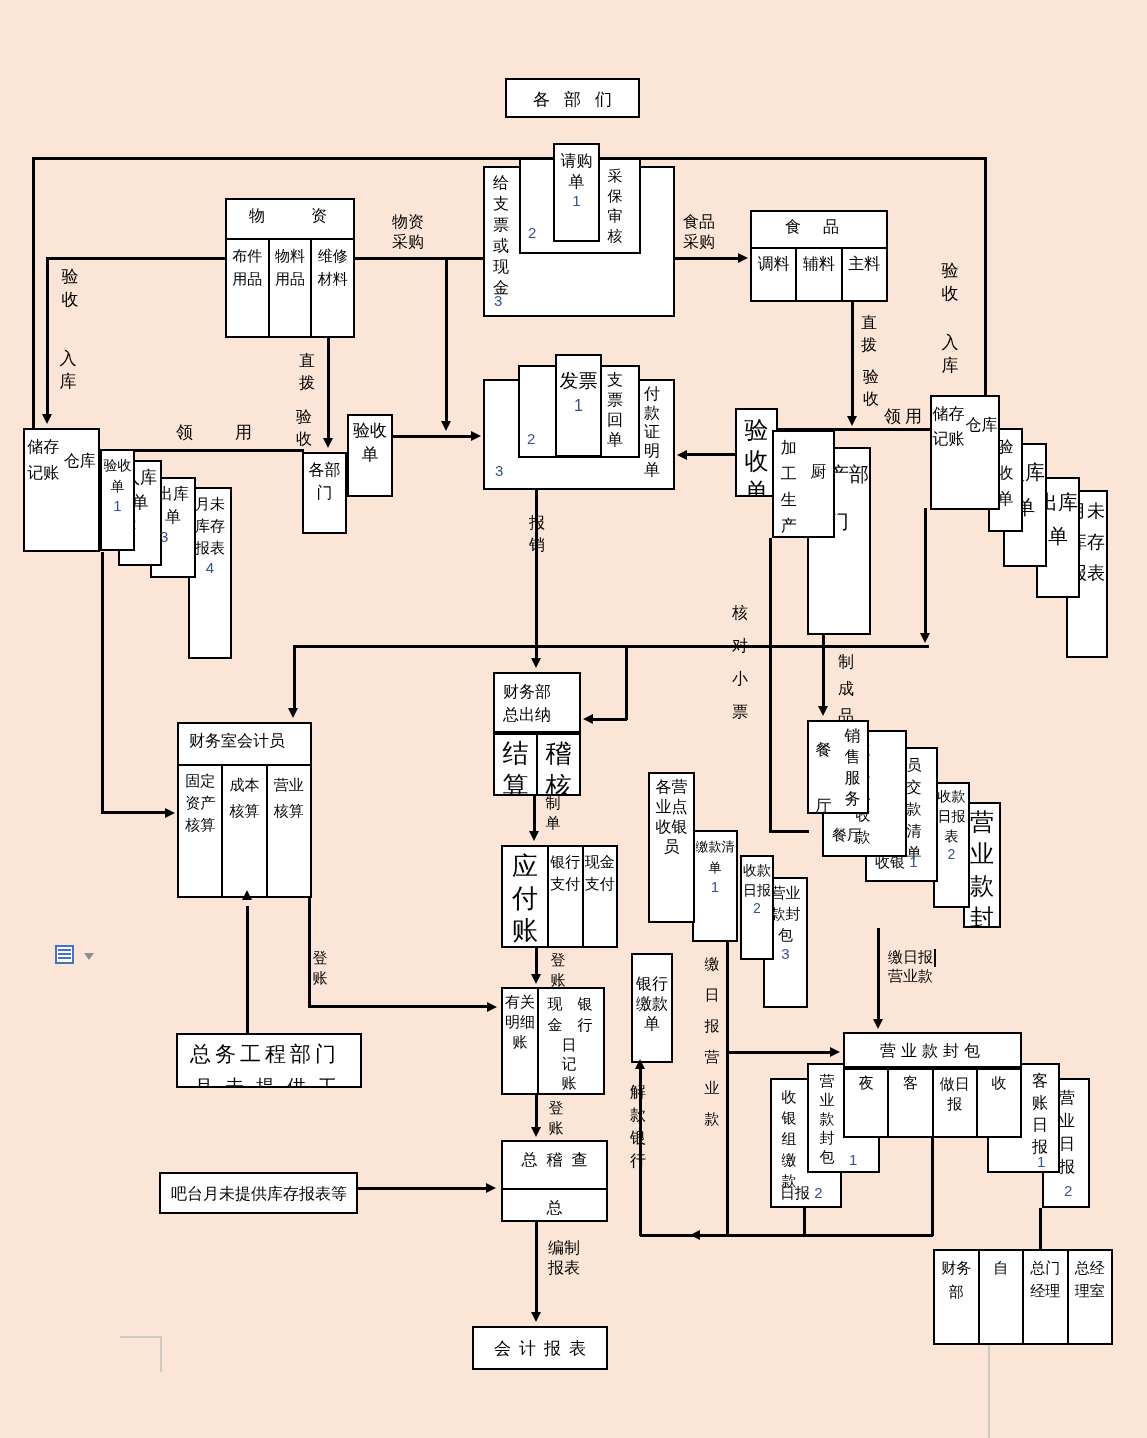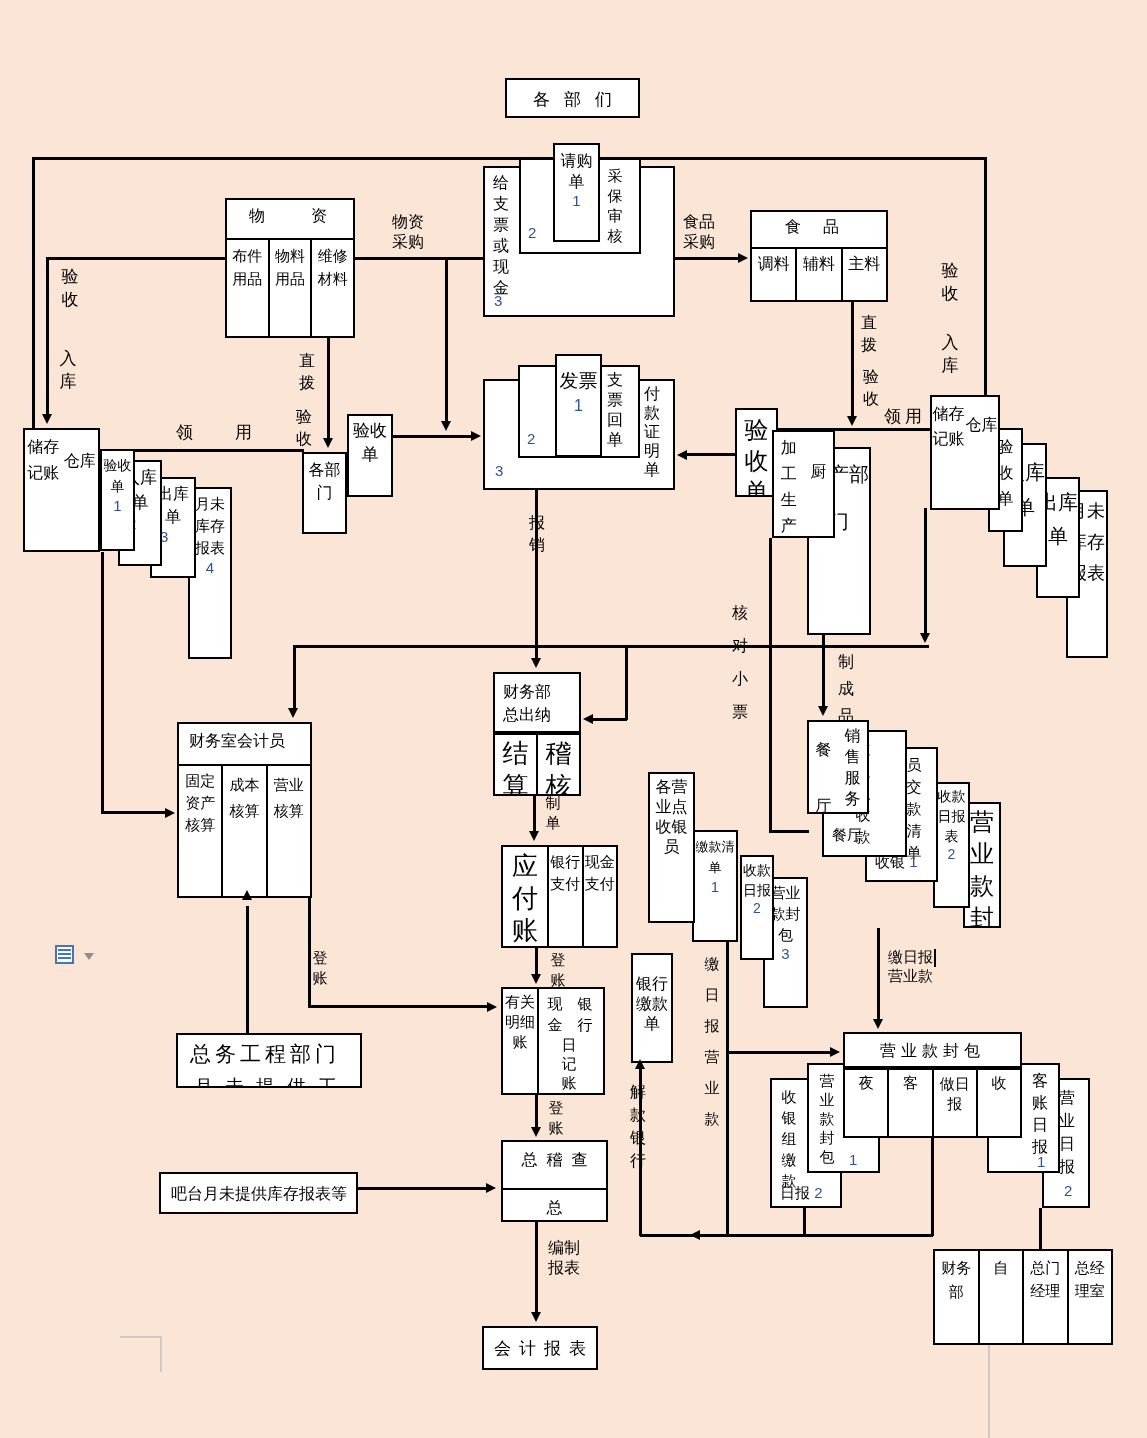--- a/index.html
+++ b/index.html
@@ -251,21 +251,21 @@
       <div class="cell" style="font-size:15px;line-height:22px;padding-top:4px">银行支付</div>
       <div class="cell" style="font-size:15px;line-height:22px;padding-top:4px">现金支付</div>
     </div>
   </div>
 
   <div class="b" style="left:501px;top:1140px;width:107px;height:82px">
     <div style="height:38px;border-bottom:2px solid #000;text-align:center;font-size:16px;padding-top:8px;letter-spacing:9px;padding-left:9px">总稽查</div>
     <div style="text-align:center;font-size:16px;padding-top:8px;letter-spacing:34px;padding-left:34px">总账</div>
   </div>
 
-  <div class="b" style="left:482px;top:1326px;width:116px;height:44px">
+  <div class="b" style="left:472px;top:1326px;width:136px;height:44px">
     <div style="text-align:center;font-size:17px;padding-top:9px;letter-spacing:8px;padding-left:8px">会计报表</div>
   </div>
 
   <div class="b" style="left:176px;top:1033px;width:186px;height:55px">
     <div style="font-size:21px;padding:5px 0 0 12px;letter-spacing:4px">总务工程部门</div>
     <div style="font-size:19px;padding:6px 0 0 16px;letter-spacing:12px">月未提供工</div>
   </div>
   <div class="b" style="left:159px;top:1172px;width:199px;height:42px">
     <div style="font-size:16px;padding:10px 4px 0 10px">吧台月未提供库存报表等</div>
   </div>

